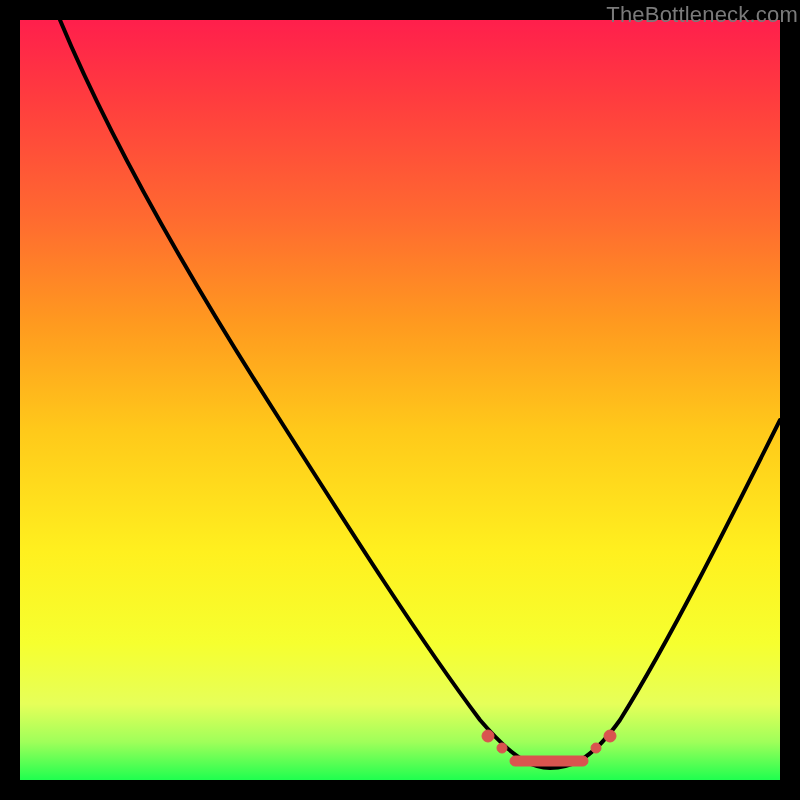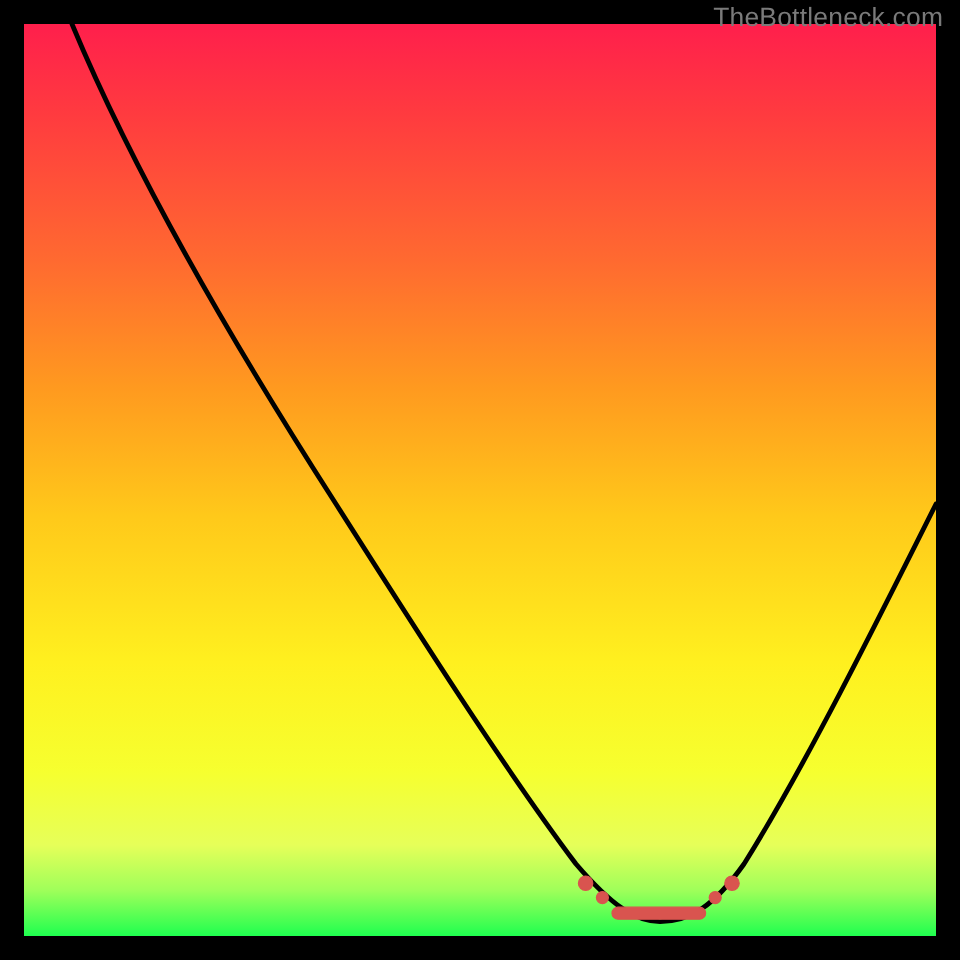--- a/index.html
+++ b/index.html
@@ -51,21 +51,21 @@
   .curve-svg {
     position: absolute;
     left: 0;
     top: 0;
     width: 760px;
     height: 760px;
   }
   .watermark {
     position: absolute;
     top: 2px;
-    right: 14px;
+    right: 2px;
     color: #7a7a7a;
     font-size: 22px;
     font-weight: 500;
     letter-spacing: 0.2px;
   }
 </style>
 </head>
 <body>
 
 <div class="frame">

